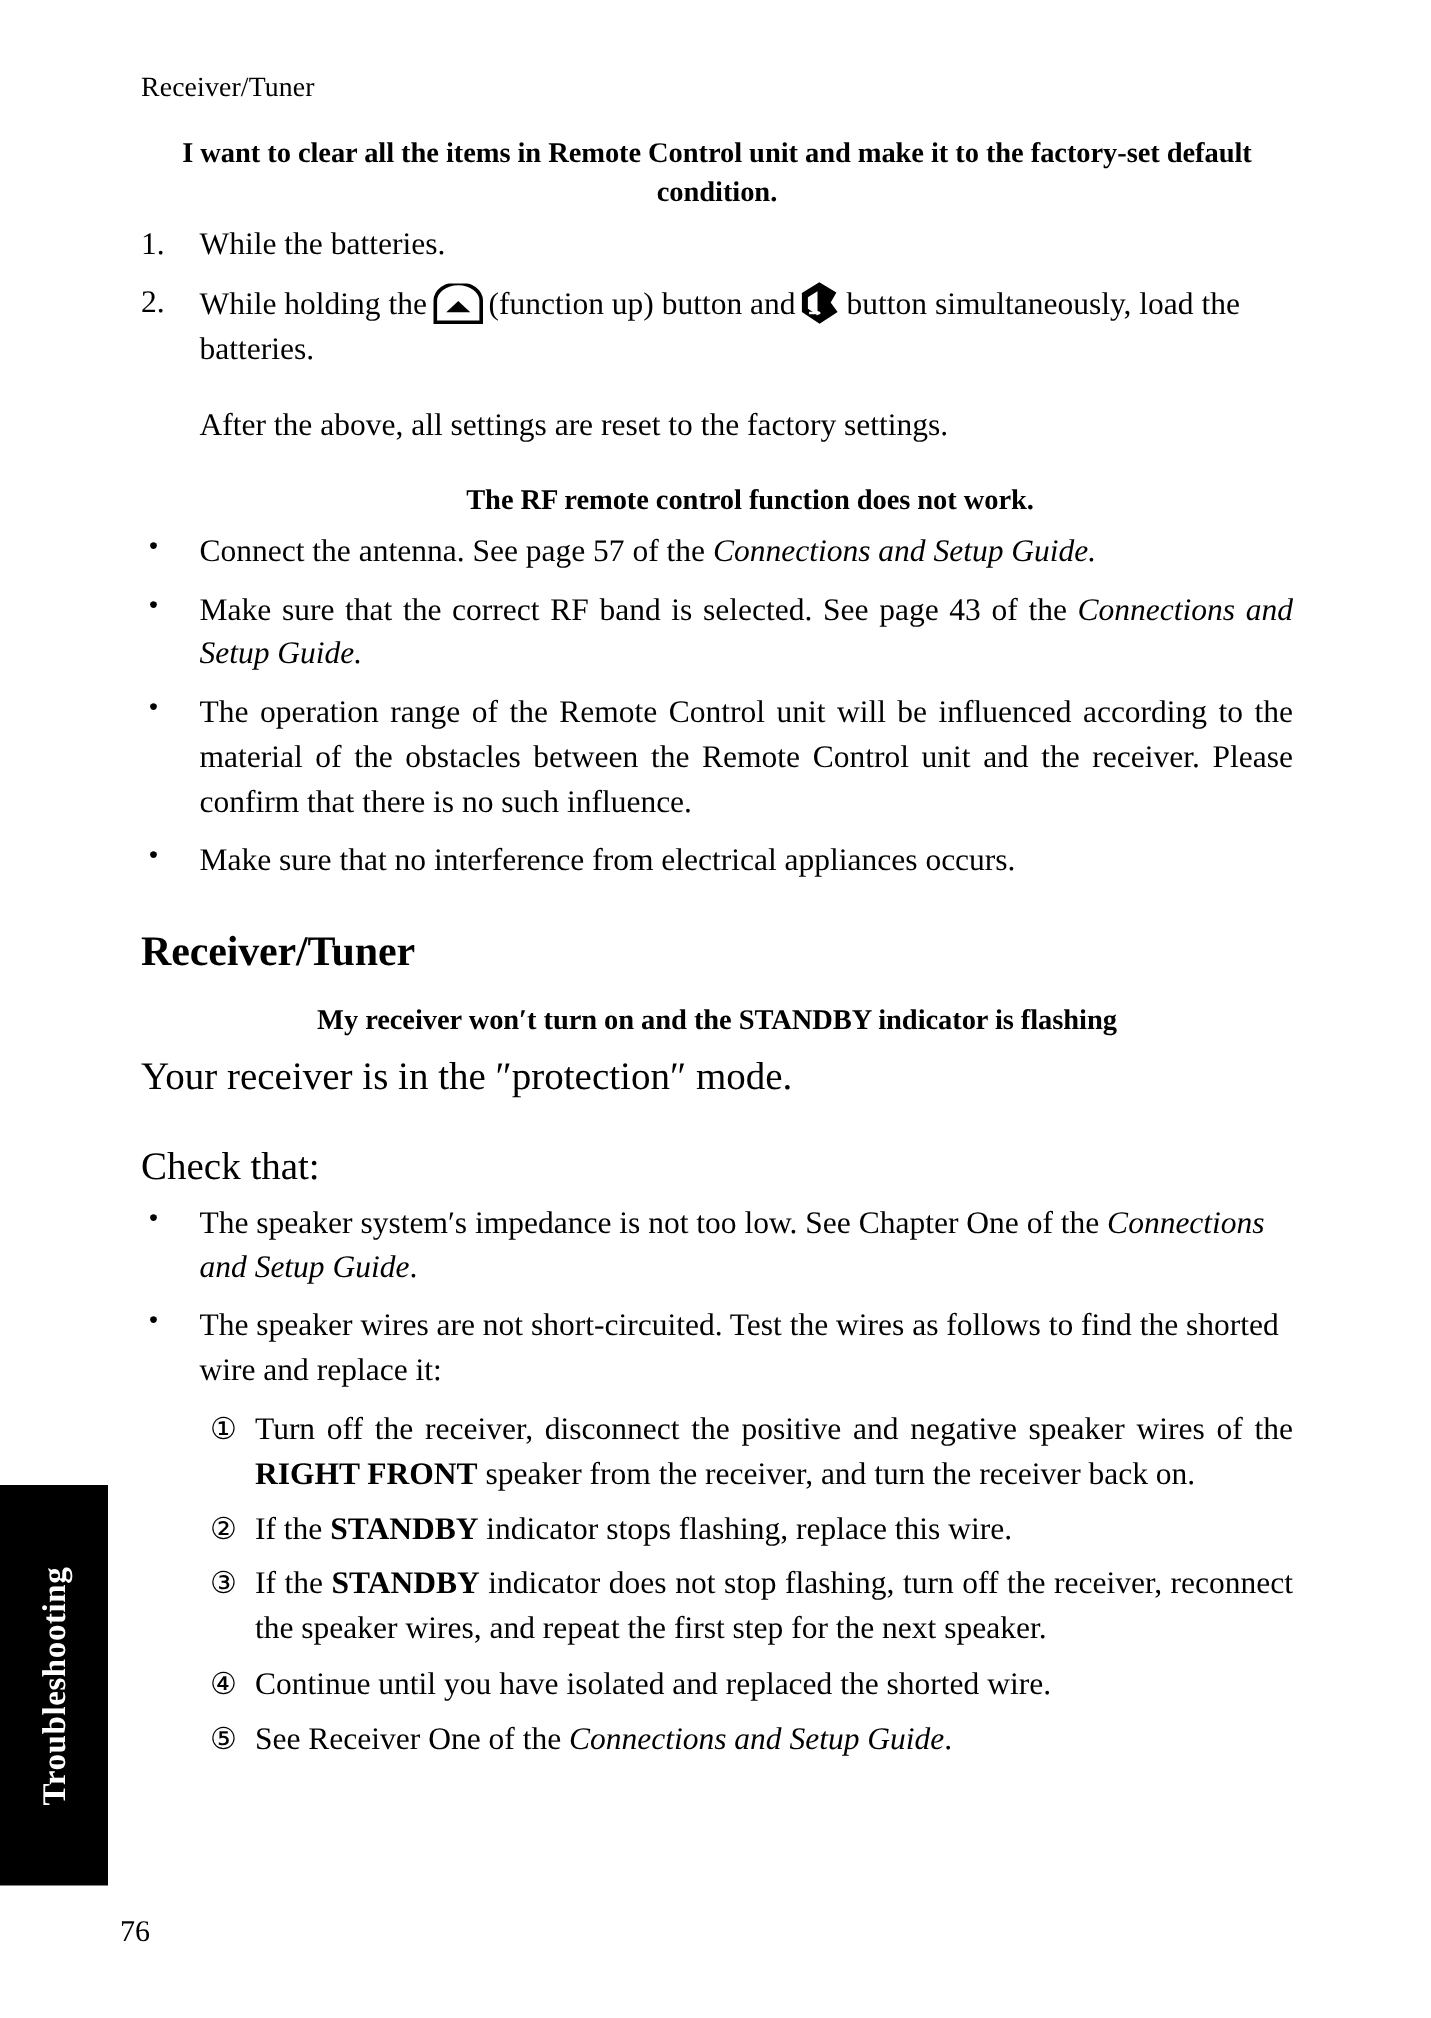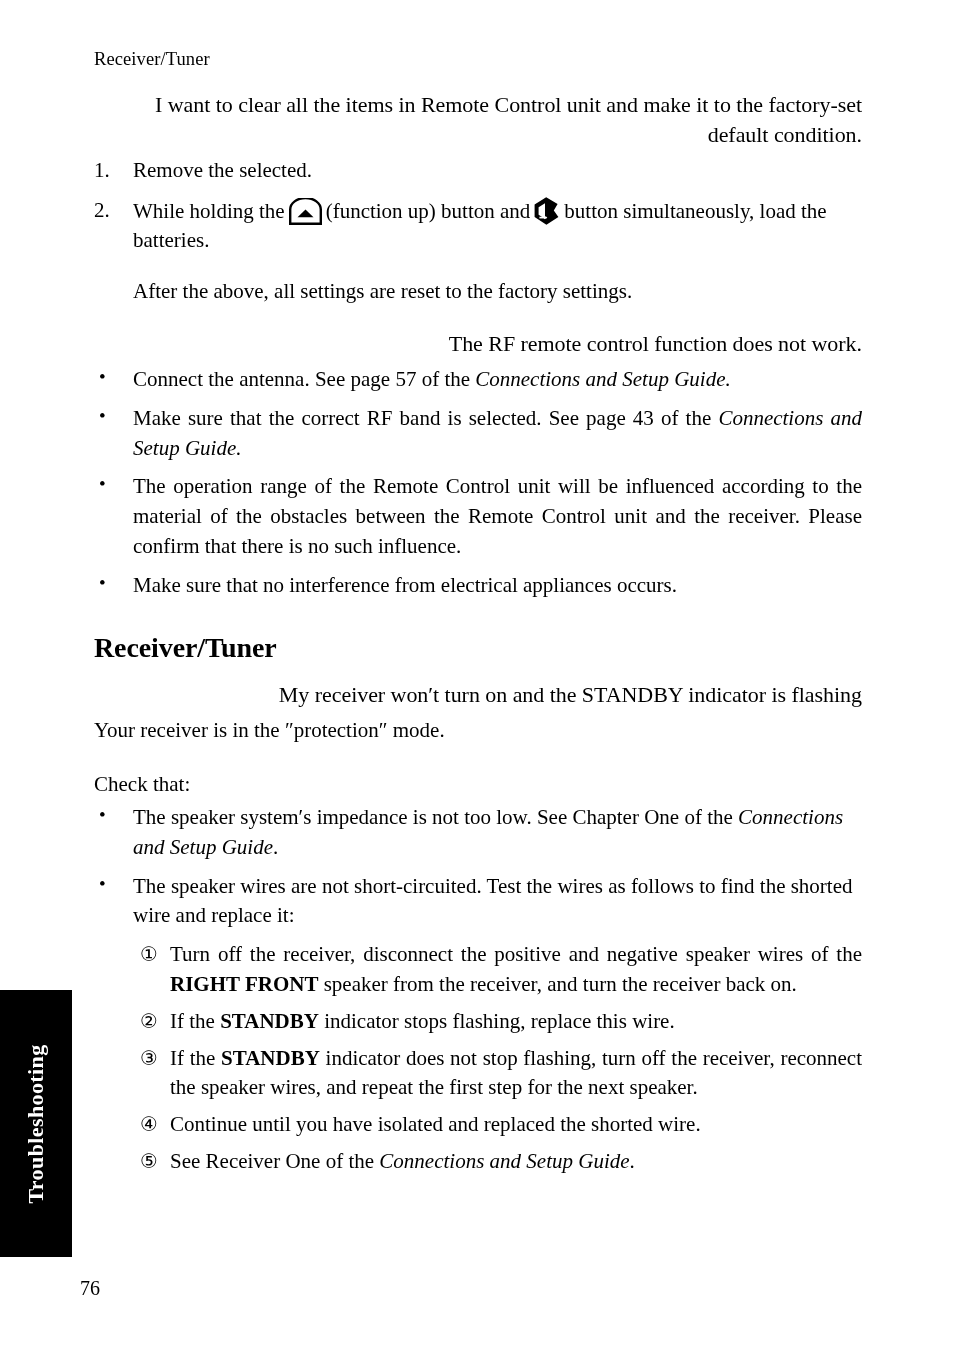--- a/index.html
+++ b/index.html
@@ -35,38 +35,38 @@
 
   
   .content {
     position: absolute;
     left: 94px;
     top: 90px;
     width: 768px;
   }
 
   .q-head {
-    font-weight: normal;
-    font-size: 22px;
+    font-weight: bold;
+    font-size: 19px;
     line-height: 1.36;
     margin: 0 0 6px 0;
-    text-align: right;
+    text-align: center;
     letter-spacing: -0.05px;
   }
 
   .section-title {
     font-weight: bold;
     font-size: 28px;
     line-height: 1.2;
     margin: 30px 0 16px 0;
     letter-spacing: -0.1px;
   }
 
   .para {
-    font-size: 21px;
+    font-size: 26px;
     line-height: 1.40;
     margin: 0 0 4px 0;
     text-align: left;
   }
 
   
   .numlist {
     margin: 6px 0 0 0;
     padding: 0;
     list-style: none;
@@ -200,21 +200,21 @@
 
   <div class="running-header">Receiver/Tuner</div>
 
   <div class="content">
 
     <div class="q-head">I want to clear all the items in Remote Control unit and make it to the factory-set default condition.</div>
 
     <ul class="numlist">
 
       <li>
-        <span class="marker">1.</span><span>Remove the selected.</span>
+        <span class="marker">1.</span><span>While the batteries.</span>
       </li>
 
       <li>
         <span class="marker">2.</span><span>While holding the</span><span class="icon-fnup"><svg width="35" height="27" viewBox="0 0 35 27">
               <path d="M2.2 25.8 L2.2 11.5 A15.3 11.5 0 0 1 32.8 11.5 L32.8 25.8 Z" fill="#ffffff" stroke="#000000" stroke-width="2.4"></path>
               <path d="M9.5 19.2 L17.5 11.6 L25.5 19.2 Z" fill="#000000"></path>
             </svg></span><span>(function up) button and</span><span class="icon-mute"><svg width="28" height="30" viewBox="0 0 28 30">
               <path d="M14.2 1.2 L25.6 8.0 L21.8 14.6 L26.4 21.0 L14.4 28.8 L2.6 21.0 L2.6 8.4 Z" fill="#000000"></path>
               <path d="M13.0 7.2 L13.0 23.0 L6.6 18.8 L6.6 11.2 Z" fill="#ffffff"></path>
               <path d="M7.4 21.6 L14.6 21.6" stroke="#ffffff" stroke-width="1.7" fill="none"></path>

